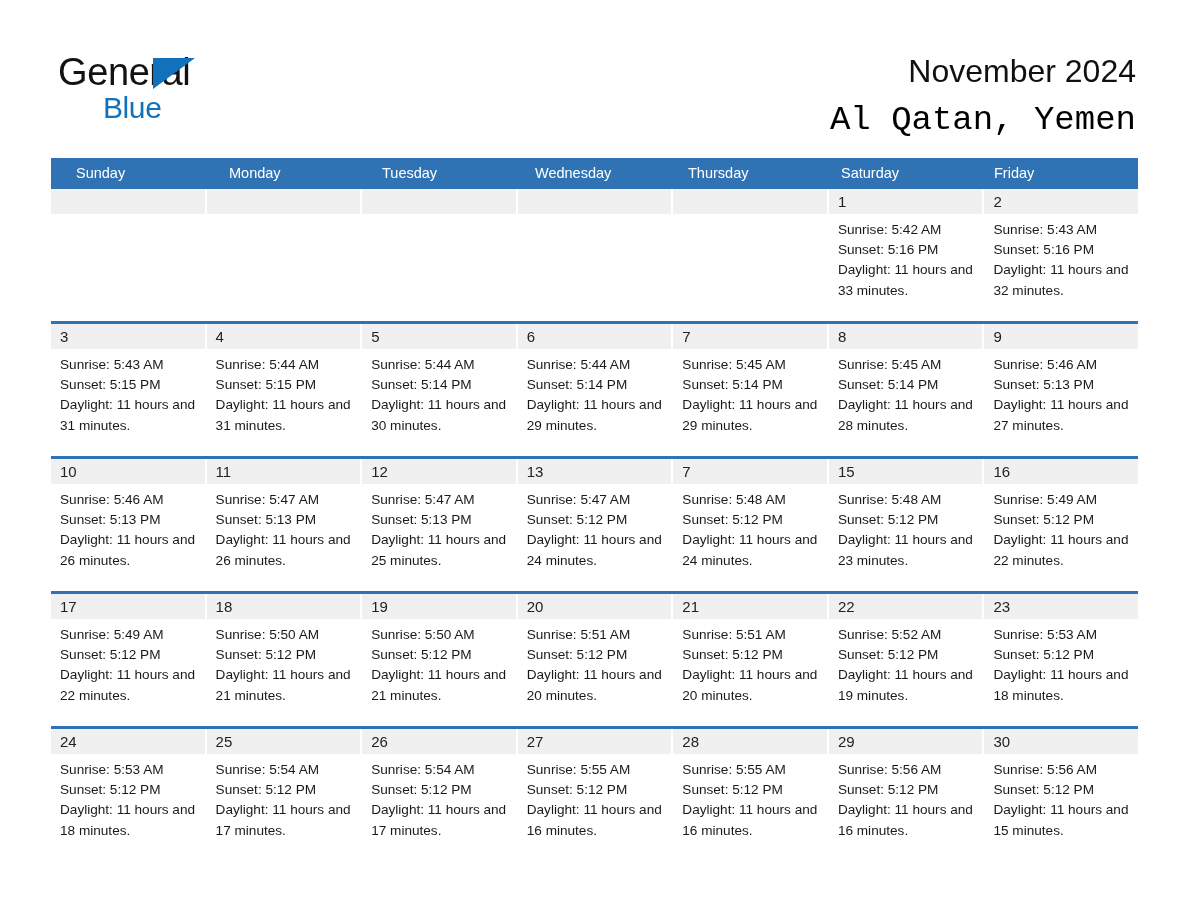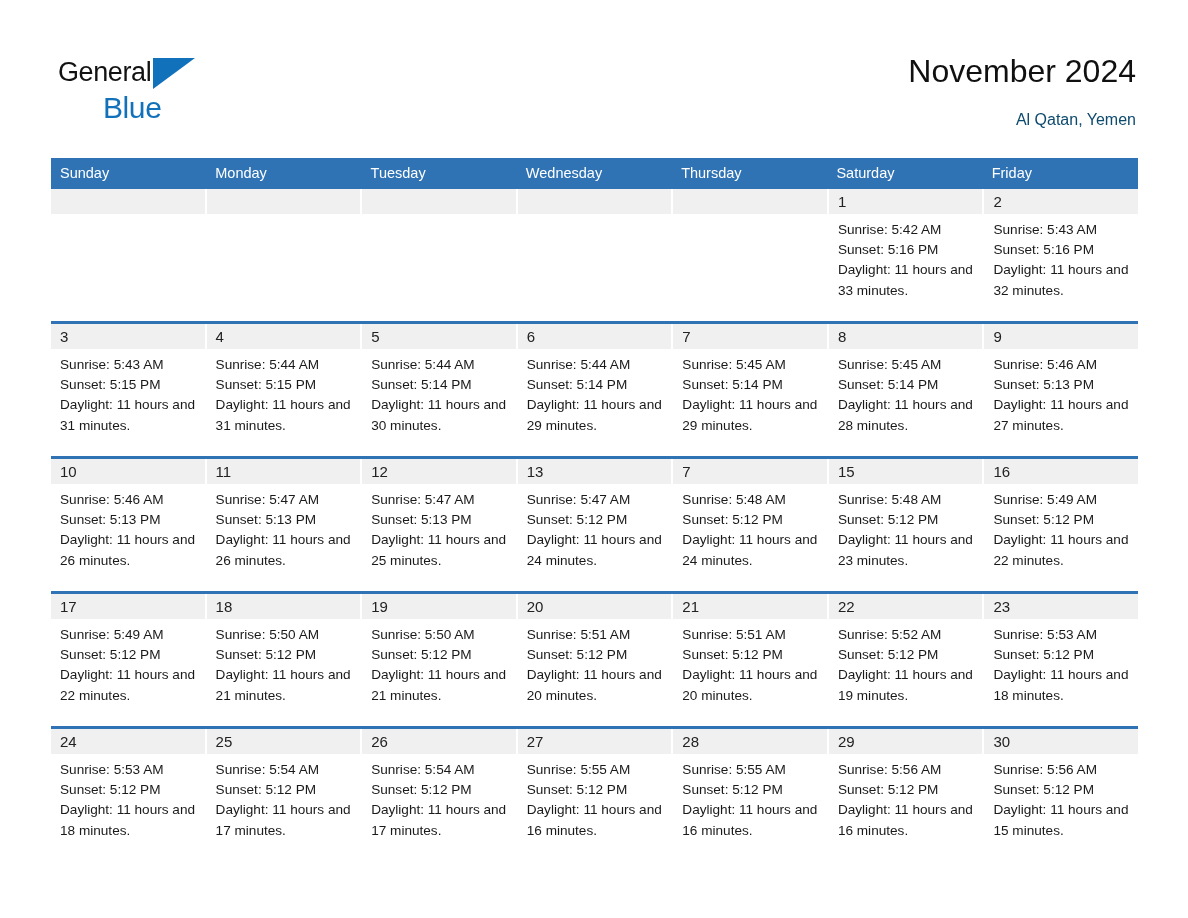--- a/index.html
+++ b/index.html
@@ -38,21 +38,21 @@
   }
   .brand-line1 {
     position: relative;
     height: 40px;
     white-space: nowrap;
   }
   .brand-general {
     position: absolute;
     left: 0;
     top: 0;
-    font-size: 27px;
+    font-size: 38px;
     line-height: 40px;
     font-weight: 400;
     color: #121212;
     letter-spacing: -0.4px;
   }
   .brand-triangle {
     position: absolute;
     left: 95px;
     top: 6px;
     width: 0;
@@ -78,39 +78,41 @@
     text-align: right;
   }
   .cal-title {
     font-size: 32px;
     line-height: 52px;
     font-weight: 400;
     color: #101010;
     white-space: nowrap;
   }
   .cal-subtitle {
-    font-size: 16px;
+    font-size: 34px;
     line-height: 34px;
     font-weight: 400;
-    color: #0c4a6e;
+    color: #000000;
     white-space: nowrap;
     margin-top: 6px;
+    font-family: Liberation Mono, monospace;
   }
 
   
   .calendar {
     position: absolute;
     left: 51px;
     top: 158px;
     width: 1087px;
   }
   .weekday-row {
     display: flex;
     background: #3073b4;
     height: 31px;
+    padding-left: 16px;
   }
   .weekday-cell {
     flex: 1 1 0;
     min-width: 0;
     color: #ffffff;
     font-size: 14.5px;
     line-height: 31px;
     padding-left: 9px;
     box-sizing: border-box;
     white-space: nowrap;

